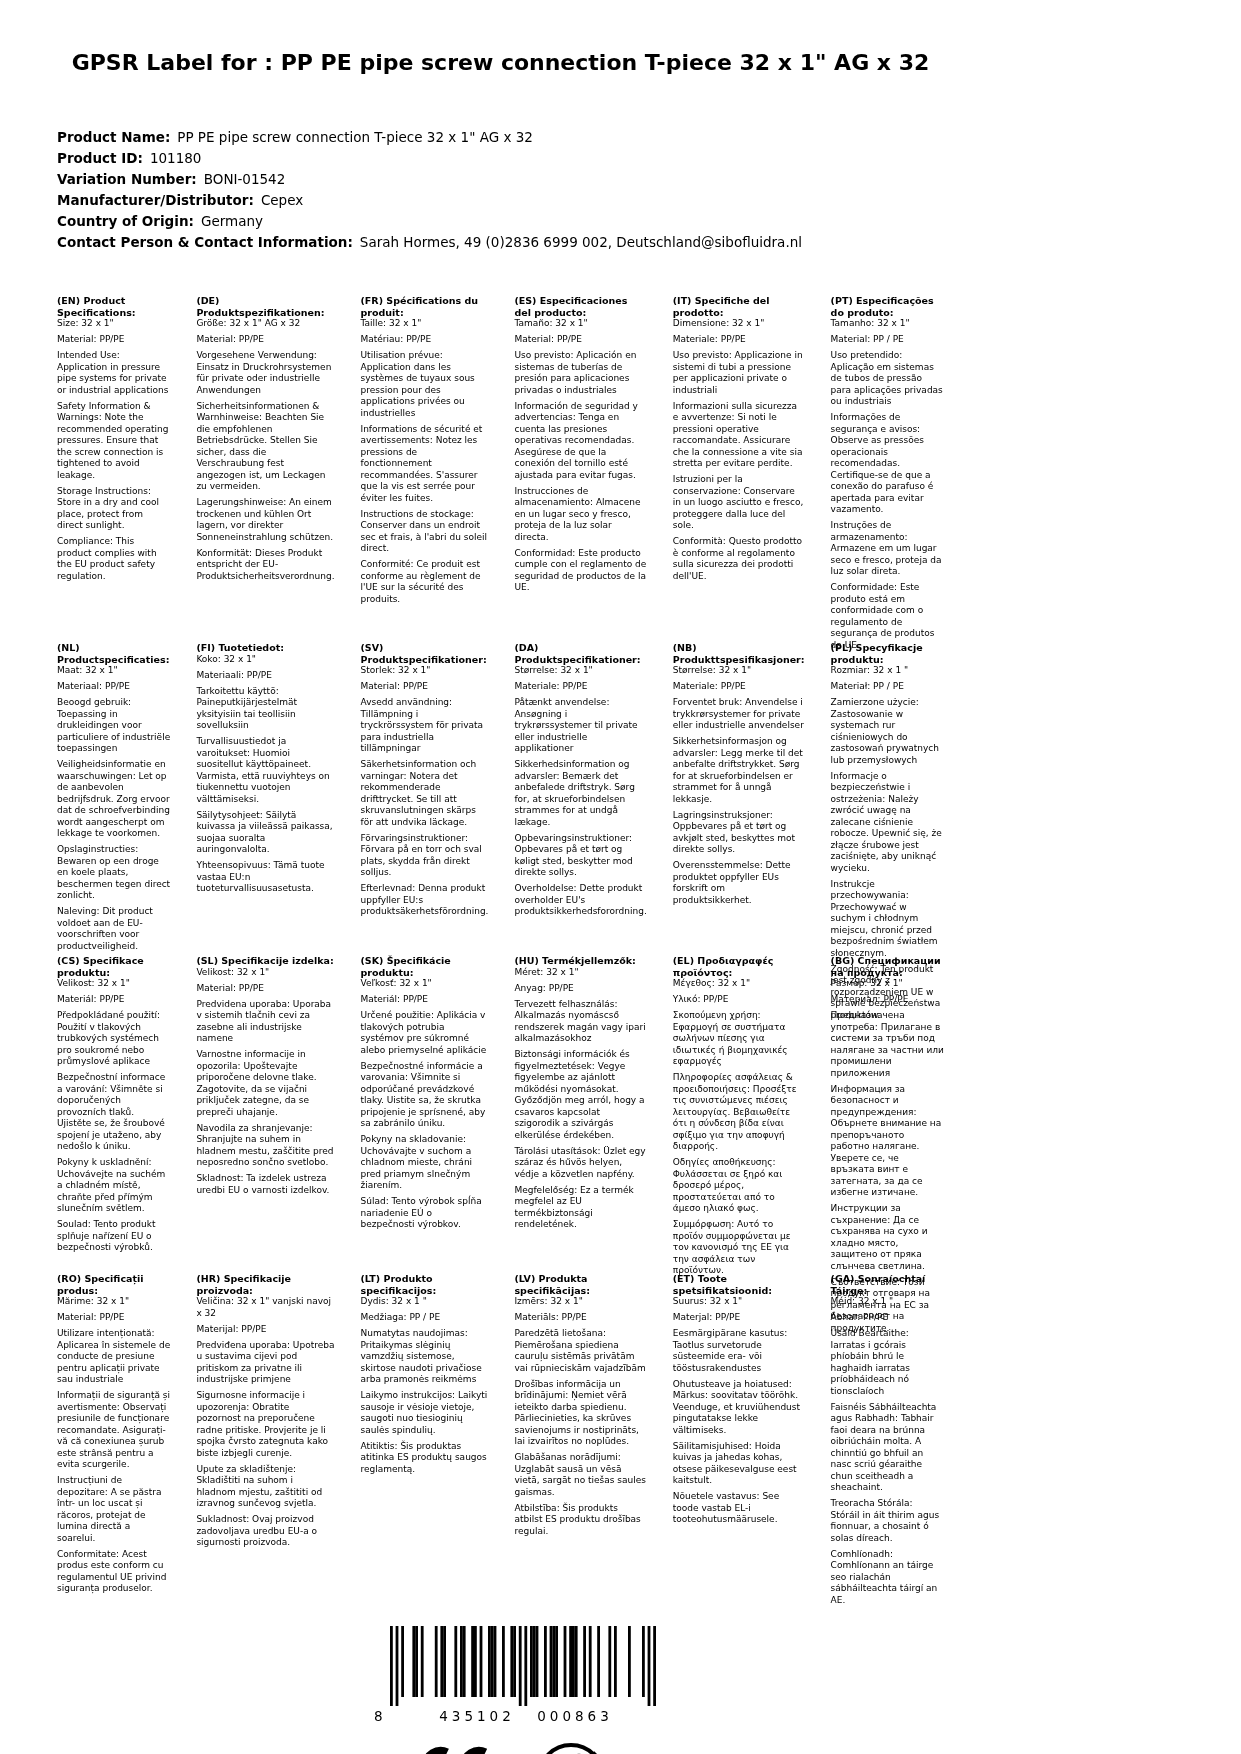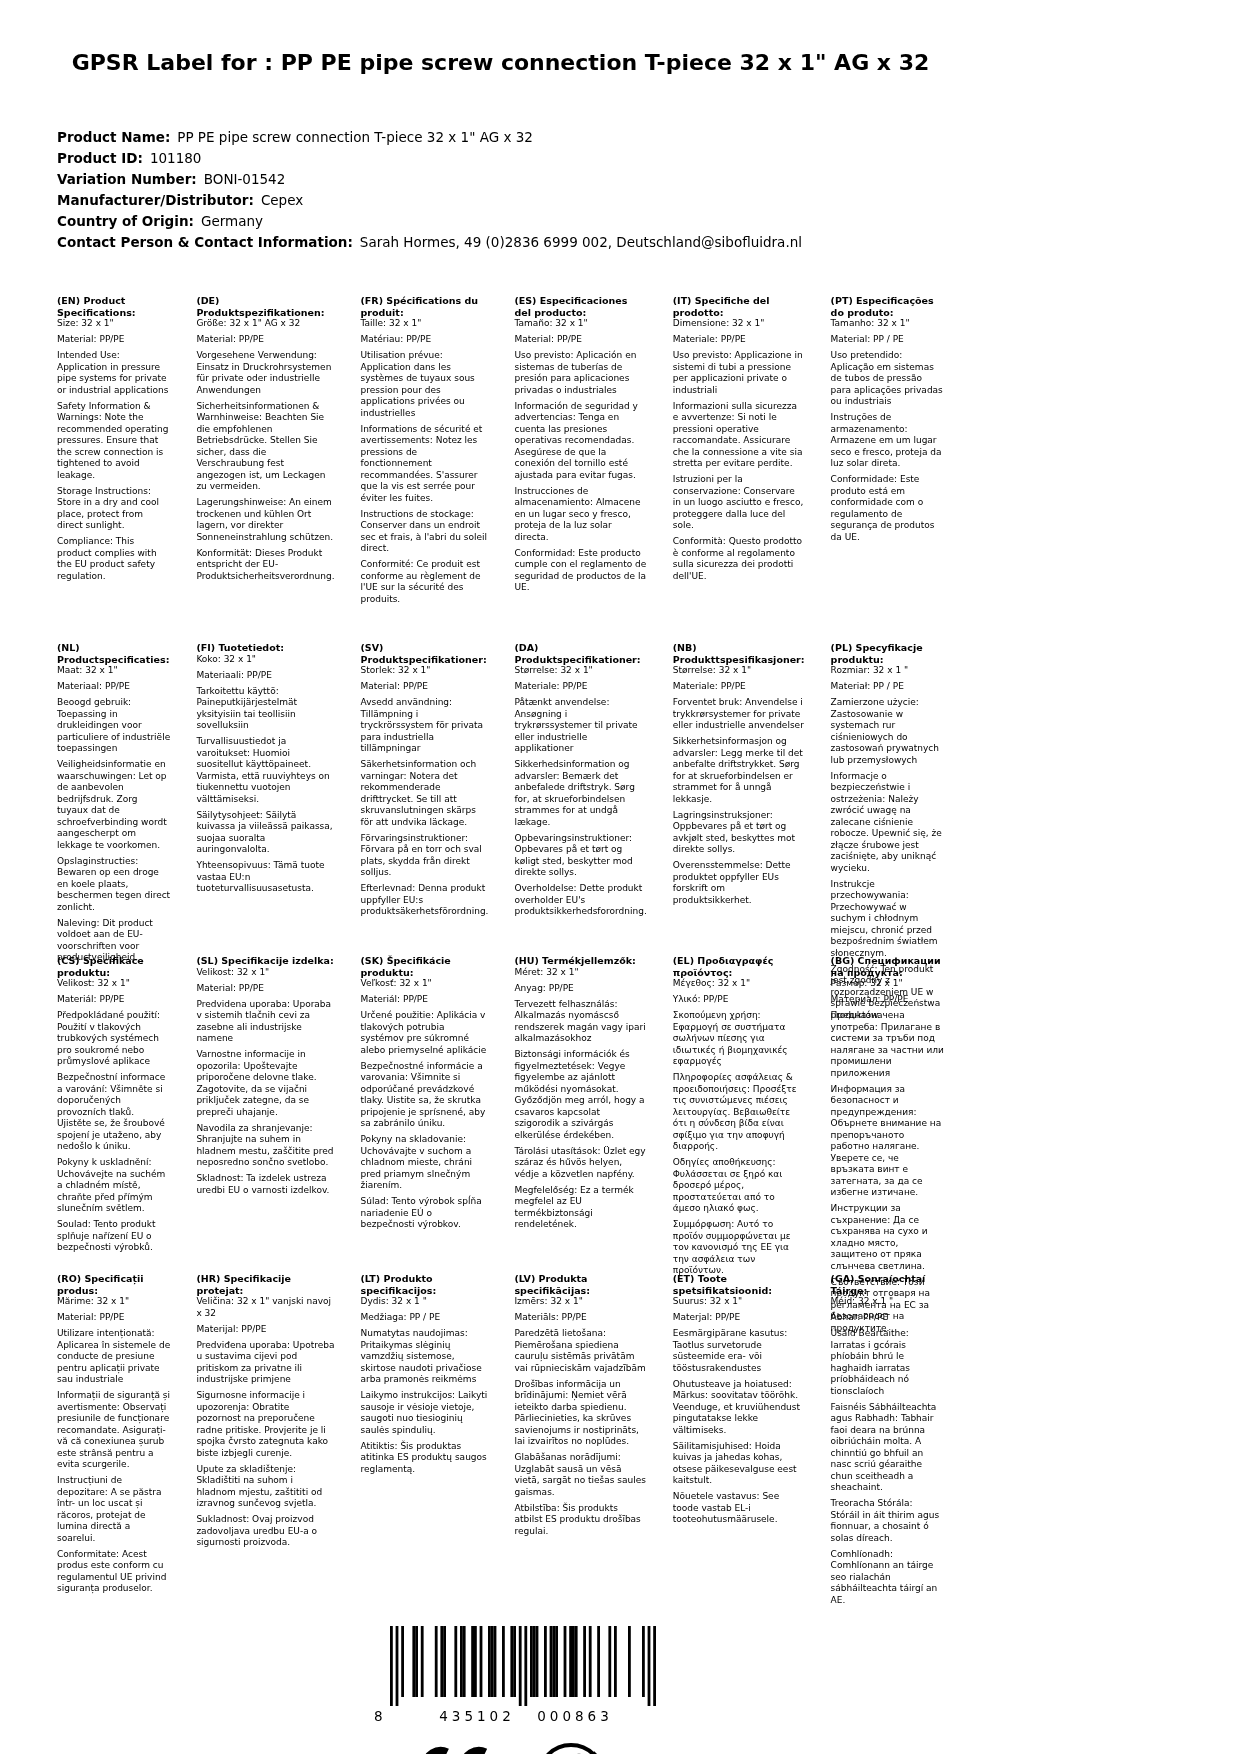--- a/index.html
+++ b/index.html
@@ -131,29 +131,30 @@
         <p>Uso previsto: Applicazione in sistemi di tubi a pressione per applicazioni private o industriali</p>
         <p>Informazioni sulla sicurezza e avvertenze: Si noti le pressioni operative raccomandate. Assicurare che la connessione a vite sia stretta per evitare perdite.</p>
         <p>Istruzioni per la conservazione: Conservare in un luogo asciutto e fresco, proteggere dalla luce del sole.</p>
         <p>Conformità: Questo prodotto è conforme al regolamento sulla sicurezza dei prodotti dell'UE.</p>
       </div>
       <div class="lang-block">
         <div class="lang-header">(PT) Especificações do produto:</div>
         <p class="size-line">Tamanho: 32 x 1"</p>
         <p>Material: PP / PE</p>
         <p>Uso pretendido: Aplicação em sistemas de tubos de pressão para aplicações privadas ou industriais</p>
+        <p>Informações de segurança e avisos: Observe as pressões operacionais recomendadas. Certifique-se de que a conexão do parafuso é apertada para evitar vazamento.</p>
         <p>Instruções de armazenamento: Armazene em um lugar seco e fresco, proteja da luz solar direta.</p>
         <p>Conformidade: Este produto está em conformidade com o regulamento de segurança de produtos da UE.</p>
       </div>
       <div class="lang-block">
         <div class="lang-header">(NL) Productspecificaties:</div>
         <p class="size-line">Maat: 32 x 1"</p>
         <p>Materiaal: PP/PE</p>
         <p>Beoogd gebruik: Toepassing in drukleidingen voor particuliere of industriële toepassingen</p>
-        <p>Veiligheidsinformatie en waarschuwingen: Let op de aanbevolen bedrijfsdruk. Zorg tuyaux dat de schroefverbinding wordt aangescherpt om lekkage te voorkomen.</p>
+        <p>Veiligheidsinformatie en waarschuwingen: Let op de aanbevolen bedrijfsdruk. Zorg ervoor dat de schroefverbinding wordt aangescherpt om lekkage te voorkomen.</p>
         <p>Opslaginstructies: Bewaren op een droge en koele plaats, beschermen tegen direct zonlicht.</p>
         <p>Naleving: Dit product voldoet aan de EU-voorschriften voor productveiligheid.</p>
       </div>
       <div class="lang-block">
         <div class="lang-header">(FI) Tuotetiedot:</div>
         <p class="size-line">Koko: 32 x 1"</p>
         <p>Materiaali: PP/PE</p>
         <p>Tarkoitettu käyttö: Paineputkijärjestelmät yksityisiin tai teollisiin sovelluksiin</p>
         <p>Turvallisuustiedot ja varoitukset: Huomioi suositellut käyttöpaineet. Varmista, että ruuviyhteys on tiukennettu vuotojen välttämiseksi.</p>
         <p>Säilytysohjeet: Säilytä kuivassa ja viileässä paikassa, suojaa suoralta auringonvalolta.</p>
@@ -252,21 +253,21 @@
       <div class="lang-block">
         <div class="lang-header">(RO) Specificații produs:</div>
         <p class="size-line">Mărime: 32 x 1"</p>
         <p>Material: PP/PE</p>
         <p>Utilizare intenționată: Aplicarea în sistemele de conducte de presiune pentru aplicații private sau industriale</p>
         <p>Informații de siguranță și avertismente: Observați presiunile de funcționare recomandate. Asigurați-vă că conexiunea șurub este strânsă pentru a evita scurgerile.</p>
         <p>Instrucțiuni de depozitare: A se păstra într- un loc uscat și răcoros, protejat de lumina directă a soarelui.</p>
         <p>Conformitate: Acest produs este conform cu regulamentul UE privind siguranța produselor.</p>
       </div>
       <div class="lang-block">
-        <div class="lang-header">(HR) Specifikacije protejat:</div>
+        <div class="lang-header">(HR) Specifikacije proizvoda:</div>
         <p class="size-line">Veličina: 32 x 1" vanjski navoj x 32</p>
         <p>Materijal: PP/PE</p>
         <p>Predviđena uporaba: Upotreba u sustavima cijevi pod pritiskom za privatne ili industrijske primjene</p>
         <p>Sigurnosne informacije i upozorenja: Obratite pozornost na preporučene radne pritiske. Provjerite je li spojka čvrsto zategnuta kako biste izbjegli curenje.</p>
         <p>Upute za skladištenje: Skladištiti na suhom i hladnom mjestu, zaštititi od izravnog sunčevog svjetla.</p>
         <p>Sukladnost: Ovaj proizvod zadovoljava uredbu EU-a o sigurnosti proizvoda.</p>
       </div>
       <div class="lang-block">
         <div class="lang-header">(LT) Produkto specifikacijos:</div>
         <p class="size-line">Dydis: 32 x 1 "</p>

